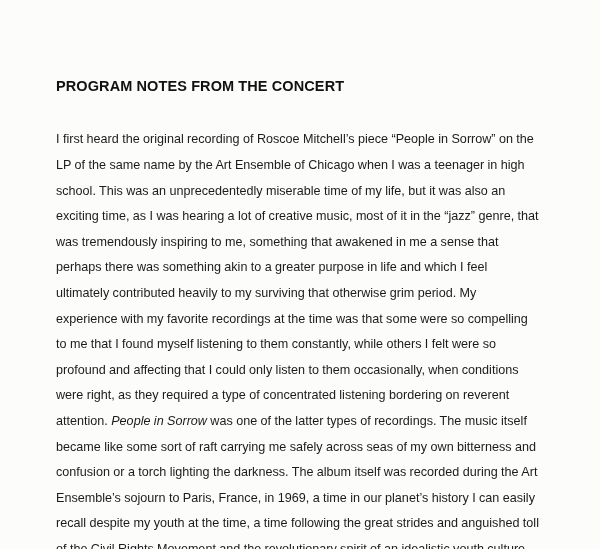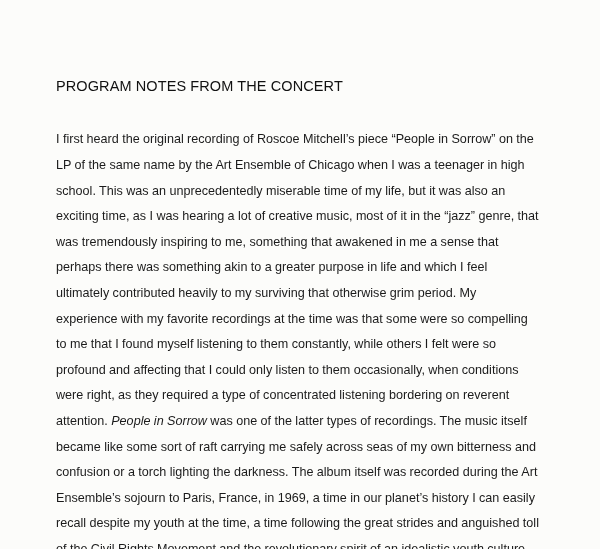--- a/index.html
+++ b/index.html
@@ -24,21 +24,21 @@
   .content {
     position: absolute;
     left: 56px;
     top: 0;
     width: 484px;
   }
   .doc-title {
     margin: 0;
     padding-top: 78px;
     font-size: 14.5px;
-    font-weight: normal;
+    font-weight: bold;
     letter-spacing: 0.1px;
     color: #111111;
     line-height: 1.2;
   }
   .body-text {
     margin: 0;
     padding-top: 32px;
     font-size: 12.6px;
     line-height: 25.6px;
     color: #1b1b1b;

